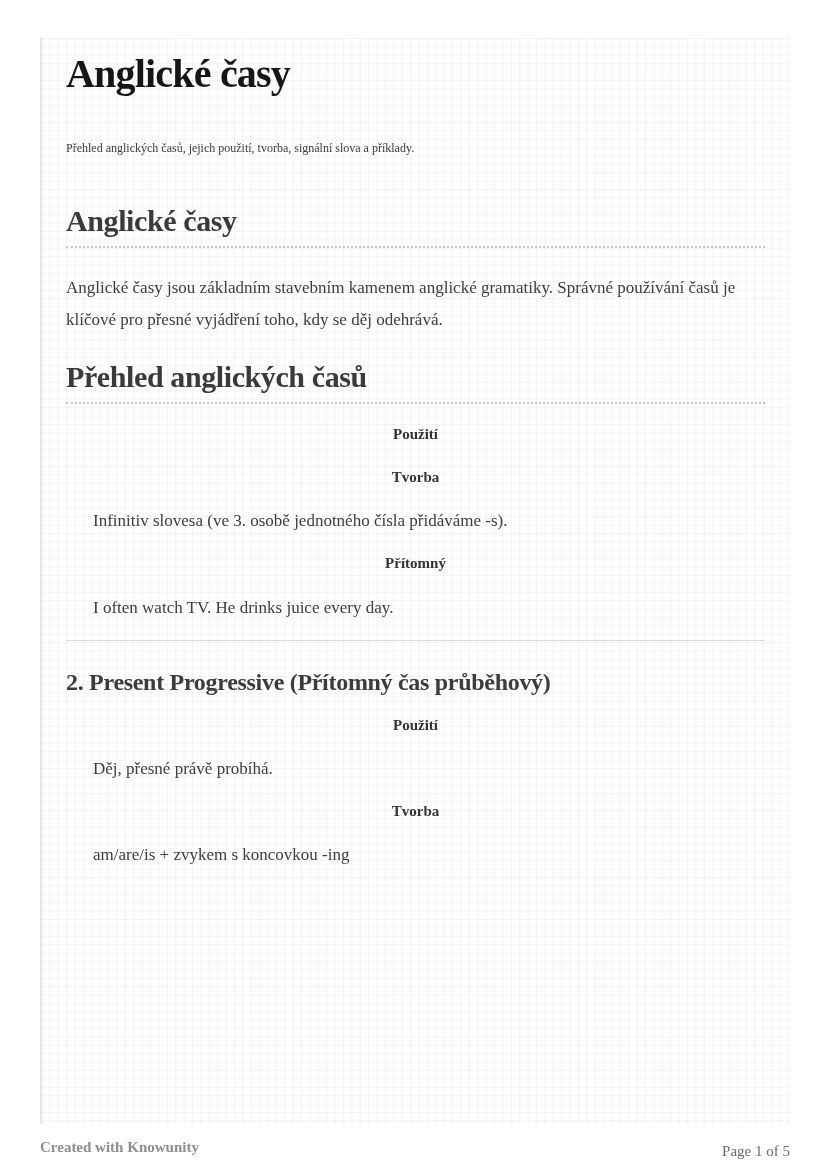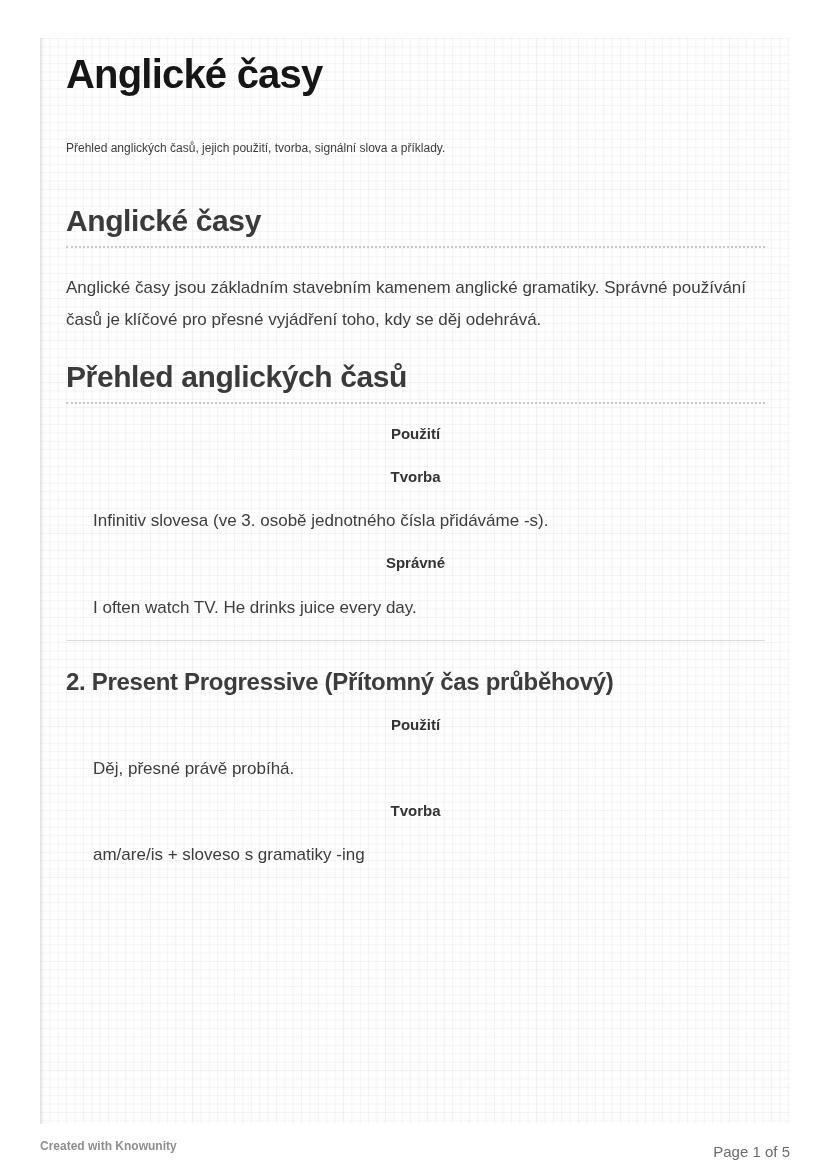--- a/index.html
+++ b/index.html
@@ -3,21 +3,21 @@
 <meta charset="utf-8">
 <style>
   * { margin: 0; padding: 0; box-sizing: border-box; }
   html, body { background: #ffffff; }
   .page {
     position: relative;
     width: 828px;
     height: 1171px;
     background: #ffffff;
     overflow: hidden;
-    font-family: Liberation Sans, sans-serif;
+    font-family: Liberation Serif, serif;
   }
   .paper {
     position: absolute;
     left: 40px;
     top: 38px;
     width: 750px;
     height: 1086px;
     background-color: #fefefe;
     background-image:
       linear-gradient(to right, rgba(130,130,145,0.085) 1px, transparent 1px),
@@ -84,21 +84,21 @@
   hr.tense-divider {
     border: none;
     border-top: 1px solid #dcdcdc;
     margin: 20px 0 26px 0;
   }
   h3.tense-heading-2 { margin-bottom: 18px; }
   .footer-left {
     position: absolute;
     left: 40px;
     top: 1139px;
-    font-size: 12px;
+    font-size: 15px;
     font-weight: 700;
     color: #8e8e8e;
   }
   .footer-right {
     position: absolute;
     right: 38px;
     top: 1143px;
     font-size: 15px;
     font-weight: 400;
     color: #6b6b6b;
@@ -121,31 +121,31 @@
 
     <h2 class="section-heading overview-heading">Přehled anglických časů</h2>
 
 
     <div class="block-label">Použití</div>
 
     <div class="block-label">Tvorba</div>
     <div class="block-text">Infinitiv slovesa (ve 3. osobě jednotného čísla přidáváme -s).</div>
 
 
-    <div class="block-label">Správné</div>
+    <div class="block-label">Přítomný</div>
     <div class="block-text">I often watch TV. He drinks juice every day.</div>
 
     <hr class="tense-divider">
 
     <h3 class="tense-heading tense-heading-2">2. Present Progressive (Přítomný čas průběhový)</h3>
 
     <div class="block-label">Použití</div>
     <div class="block-text">Děj, přesné právě probíhá.</div>
 
     <div class="block-label">Tvorba</div>
-    <div class="block-text">am/are/is + sloveso s gramatiky -ing</div>
+    <div class="block-text">am/are/is + zvykem s koncovkou -ing</div>
 
   </div>
 
   <div class="footer-left">Created with Knowunity</div>
   <div class="footer-right">Page 1 of 5</div>
 
 </div>
 
 </body></html>

